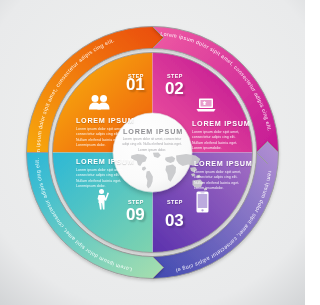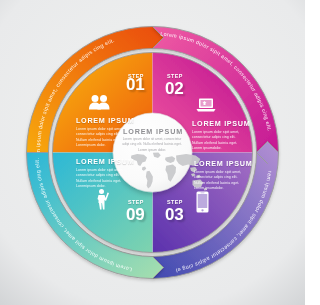--- a/index.html
+++ b/index.html
@@ -237,21 +237,21 @@
   <div class="icon-wrap" style="left:196px;top:191px;width:13px;height:22px;">
     <svg viewBox="0 0 26 44" width="13" height="22">
       <rect x="1" y="1" width="24" height="42" rx="3" fill="#ffffff"></rect>
       <rect x="3.5" y="6" width="19" height="28" rx="1" fill="#7a55bd" opacity="0.5"></rect>
       <circle cx="13" cy="38.6" r="2.3" fill="#7a55bd" opacity="0.6"></circle>
       <rect x="9" y="3" width="8" height="1.3" rx="0.6" fill="#7a55bd" opacity="0.5"></rect>
     </svg>
   </div>
 
   <div class="olabel step-word" style="left:167px;top:200px;">STEP</div>
-  <div class="olabel step-num" style="left:165px;top:206px;">03</div>
+  <div class="olabel step-num" style="left:165px;top:212px;">03</div>
 
   <div class="olabel li-title" style="left:76px;top:158px;">LOREM IPSUM</div>
   <div class="olabel li-body" style="left:76px;top:168px;">Lorem ipsum dolor sipit amet, consectetur adipis cing elit. Nullam eleifend lacinia eget. Loremipsum dolor.</div>
 
   <div class="icon-wrap" style="left:95px;top:188px;width:15px;height:22px;">
     <svg viewBox="0 0 30 44" width="15" height="22">
       <circle cx="13" cy="7" r="5" fill="#ffffff"></circle>
       <path d="M7 14 L19 14 L21 20 L25 9 L28 10 L22 26 L19 24 L19 30 L7 30 L7 24 L5 22 Z" fill="#ffffff"></path>
       <path d="M8 30 L13 30 L13 43 L10 43 Z" fill="#ffffff"></path>
       <path d="M14 30 L19 30 L19 43 L16 43 Z" fill="#ffffff"></path>

